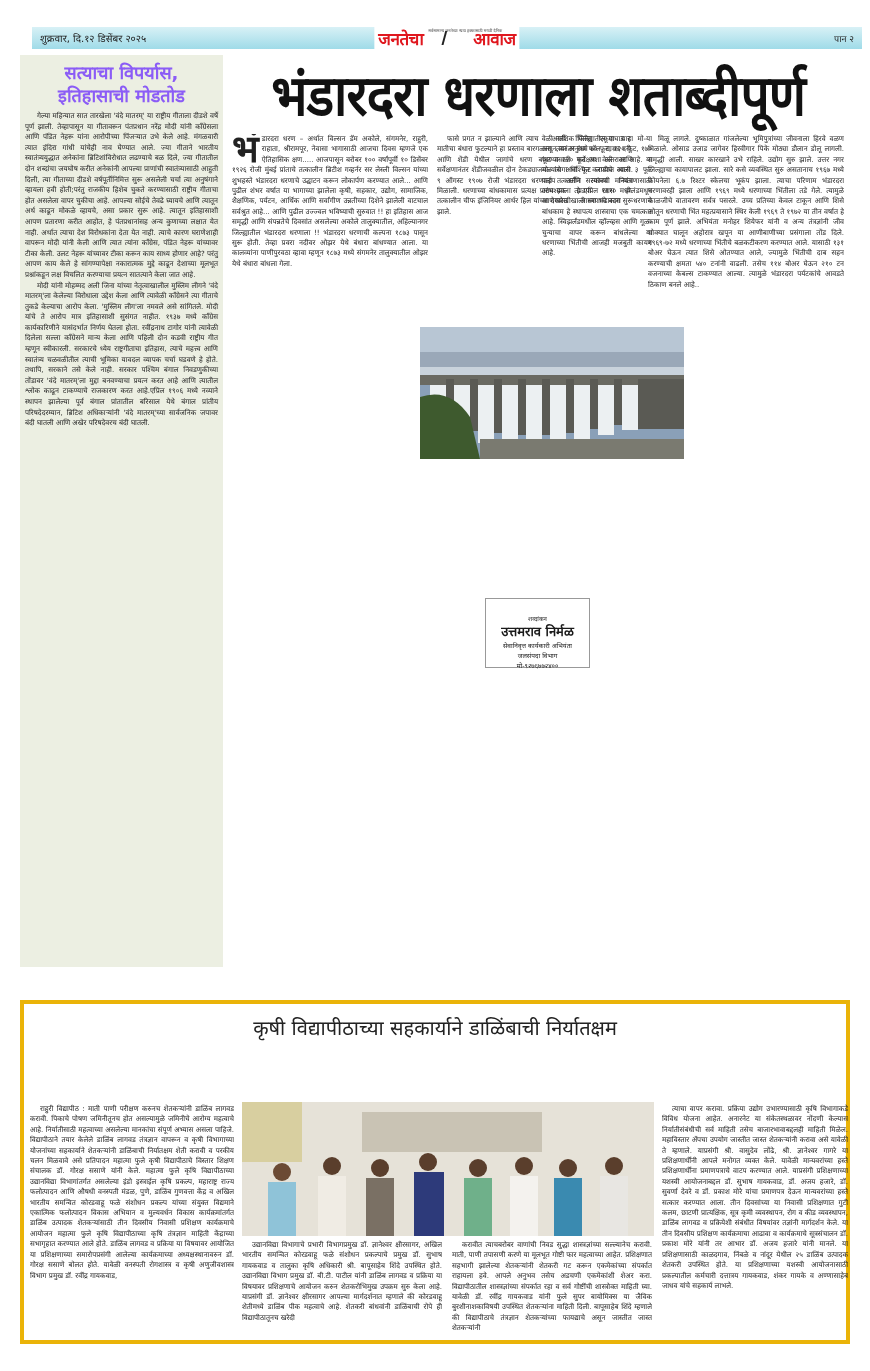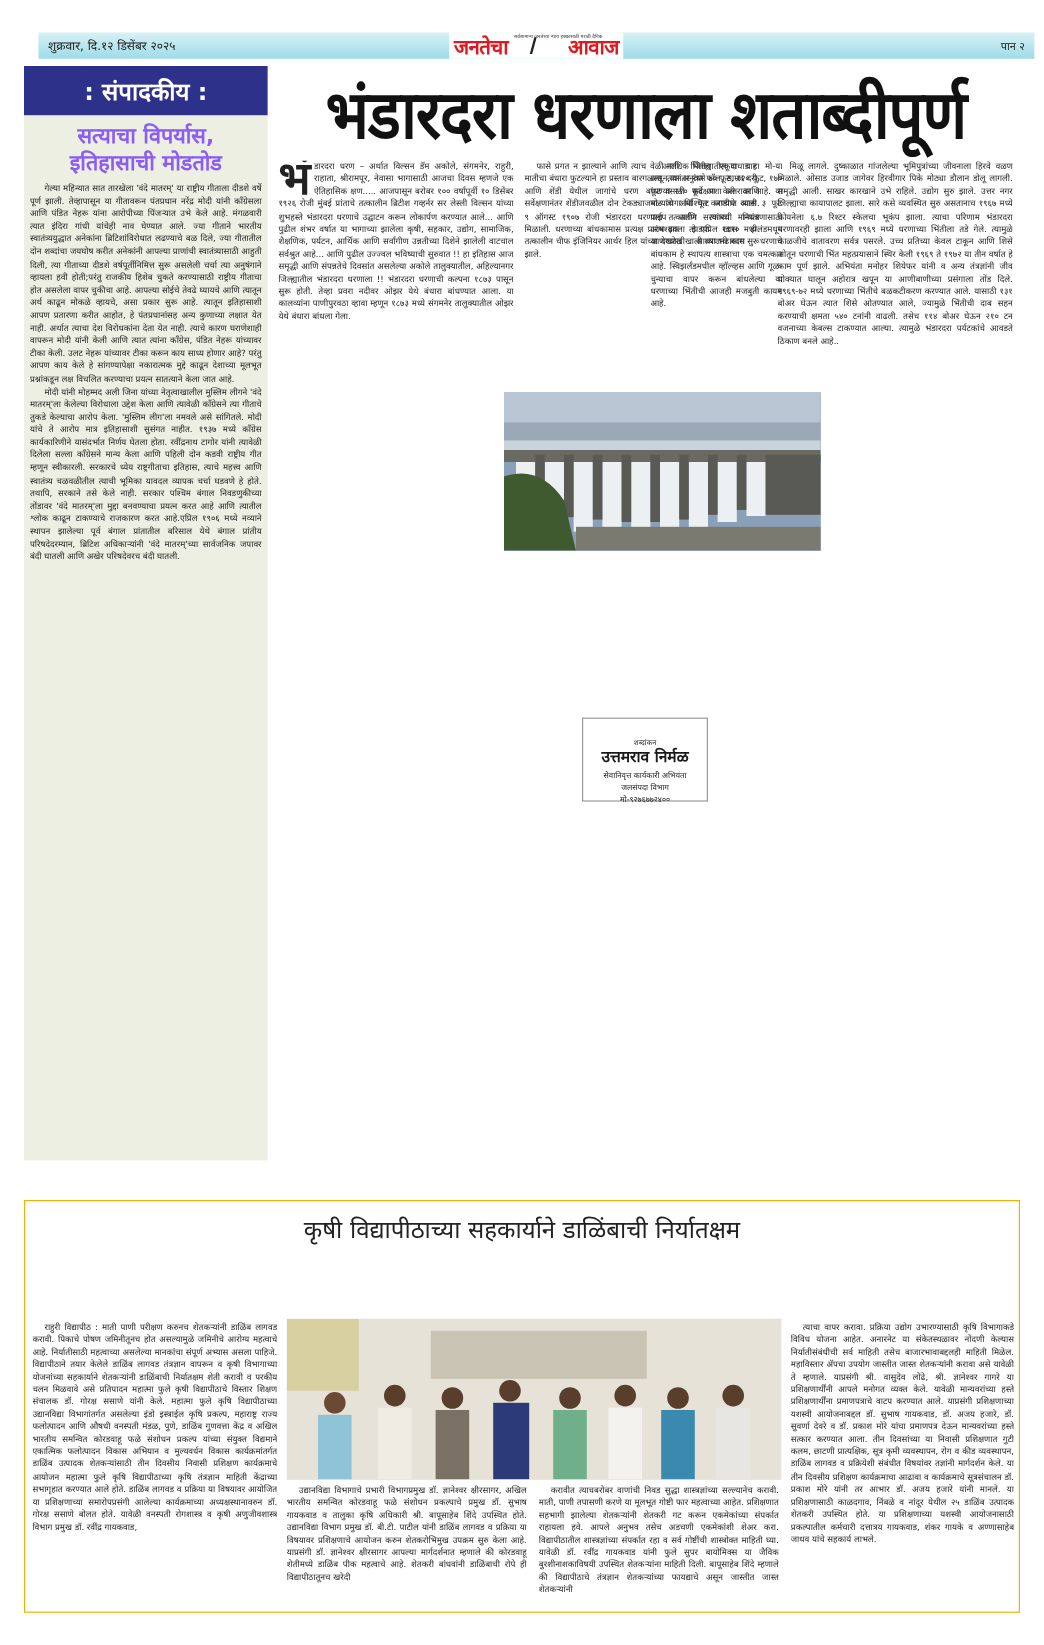--- a/index.html
+++ b/index.html
@@ -39,21 +39,21 @@
   .col p { text-indent: 10px; }
   .dropcap { float: left; font-size: 38px; line-height: 30px; font-weight: bold; margin-right: 3px; font-family: "DejaVu Sans", sans-serif; }
 
   .dam-photo { position: absolute; left: 420px; top: 327px; width: 264px; height: 132px; overflow: hidden; background: #8aa0b8; }
   .byline { position: absolute; left: 485px; top: 598px; width: 105px; height: 70px; border: 1px solid #999; background: #fff; text-align: center; padding-top: 16px; font-family: "DejaVu Sans", sans-serif; }
   .byline .pre { font-size: 6px; }
   .byline .name { font-size: 13px; font-weight: bold; line-height: 18px; }
   .byline .role, .byline .dept, .byline .phone { font-size: 6.5px; line-height: 10px; }
 
   
-  .bottom { position: absolute; left: 20px; top: 1000px; width: 830px; height: 344px; border: 1px solid #eab308; }
+  .bottom { position: absolute; left: 20px; top: 1000px; width: 830px; height: 344px; border: 4px solid #eab308; }
   .kicker { text-align: center; font-family: "DejaVu Sans", sans-serif; font-size: 20px; color: #222; margin-top: 10px; }
   .bhead { text-align: center; font-family: "DejaVu Sans", sans-serif; font-weight: bold; font-size: 34px; color: #111; margin-top: 2px; white-space: nowrap; letter-spacing: 1px; }
   .bcol { position: absolute; font-size: 7.1px; line-height: 10.4px; text-align: justify; font-family: "DejaVu Sans", sans-serif; color: #222; overflow: hidden; }
   .bcol p { text-indent: 10px; }
   .group-photo { position: absolute; left: 218px; top: 98px; width: 412px; height: 134px; overflow: hidden; background: #d9d4c8; }
 </style>
 </head>
 <body>
 
 <div class="masthead">
@@ -61,23 +61,20 @@
   <div class="logo">
     <span class="word">जनतेचा</span>
     <span class="mark"></span>
     <span class="word">आवाज</span>
     <span class="tag">सर्वसामान्य जनतेच्या न्याय हक्कासाठी मराठी दैनिक</span>
   </div>
   <span class="page">पान २</span>
 </div>
 
 <div class="editorial">
-  <div class="ed-banner">
-    <span>: संपादकीय :</span>
-  </div>
   <div class="ed-title">
     <div>सत्याचा विपर्यास,</div>
     <div>इतिहासाची मोडतोड</div>
   </div>
   <div class="ed-body">
     <p>गेल्या महिन्यात सात तारखेला 'वंदे मातरम्' या राष्ट्रीय गीताला दीडशे वर्षे पूर्ण झाली. तेव्हापासून या गीतावरून पंतप्रधान नरेंद्र मोदी यांनी काँग्रेसला आणि पंडित नेहरू यांना आरोपीच्या पिंजऱ्यात उभे केले आहे. मंगळवारी त्यात इंदिरा गांधी यांचेही नाव घेण्यात आले. ज्या गीताने भारतीय स्वातंत्र्ययुद्धात अनेकांना ब्रिटिशांविरोधात लढण्याचे बळ दिले, ज्या गीतातील दोन शब्दांचा जयघोष करीत अनेकांनी आपल्या प्राणांची स्वातंत्र्यासाठी आहुती दिली, त्या गीताच्या दीडशे वर्षपूर्तीनिमित्त सुरू असलेली चर्चा त्या अनुषंगाने व्हायला हवी होती;परंतु राजकीय हिशेब चुकते करण्यासाठी राष्ट्रीय गीताचा होत असलेला वापर चुकीचा आहे. आपल्या सोईचे तेवढे घ्यायचे आणि त्यातून अर्थ काढून मोकळे व्हायचे, असा प्रकार सुरू आहे. त्यातून इतिहासाशी आपण प्रतारणा करीत आहोत, हे पंतप्रधानांसह अन्य कुणाच्या लक्षात येत नाही. अर्थात त्याचा देश विरोधकांना देता येत नाही. त्याचे कारण घराणेशाही वापरून मोदी यांनी केली आणि त्यात त्यांना काँग्रेस, पंडित नेहरू यांच्यावर टीका केली. उलट नेहरू यांच्यावर टीका करून काय साध्य होणार आहे? परंतु आपण काय केले हे सांगण्यापेक्षा नकारात्मक मुद्दे काढून देशाच्या मूलभूत प्रश्नांकडून लक्ष विचलित करण्याचा प्रयत्न सातत्याने केला जात आहे.</p>
     <p>मोदी यांनी मोहम्मद अली जिना यांच्या नेतृत्वाखालील मुस्लिम लीगने 'वंदे मातरम्'ला केलेल्या विरोधाला उद्देश केला आणि त्यावेळी काँग्रेसने त्या गीताचे तुकडे केल्याचा आरोप केला. 'मुस्लिम लीग'ला नमवले असे सांगितले. मोदी यांचे ते आरोप मात्र इतिहासाशी सुसंगत नाहीत. १९३७ मध्ये काँग्रेस कार्यकारिणीने यासंदर्भात निर्णय घेतला होता. रवींद्रनाथ टागोर यांनी त्यावेळी दिलेला सल्ला काँग्रेसने मान्य केला आणि पहिली दोन कडवी राष्ट्रीय गीत म्हणून स्वीकारली. सरकारचे ध्येय राष्ट्रगीताचा इतिहास, त्याचे महत्त्व आणि स्वातंत्र्य चळवळीतील त्याची भूमिका यावदल व्यापक चर्चा घडवणे हे होते. तथापि, सरकाने तसे केले नाही. सरकार पश्चिम बंगाल निवडणुकीच्या तोंडावर 'वंदे मातरम्'ला मुद्दा बनवण्याचा प्रयत्न करत आहे आणि त्यातील श्लोक काढून टाकण्याचे राजकारण करत आहे.एप्रिल १९०६ मध्ये नव्याने स्थापन झालेल्या पूर्व बंगाल प्रांतातील बरिसाल येथे बंगाल प्रांतीय परिषदेदरम्यान, ब्रिटिश अधिकाऱ्यांनी 'वंदे मातरम्'च्या सार्वजनिक जपावर बंदी घातली आणि अखेर परिषदेवरच बंदी घातली.</p>
   </div>
 </div>
 

